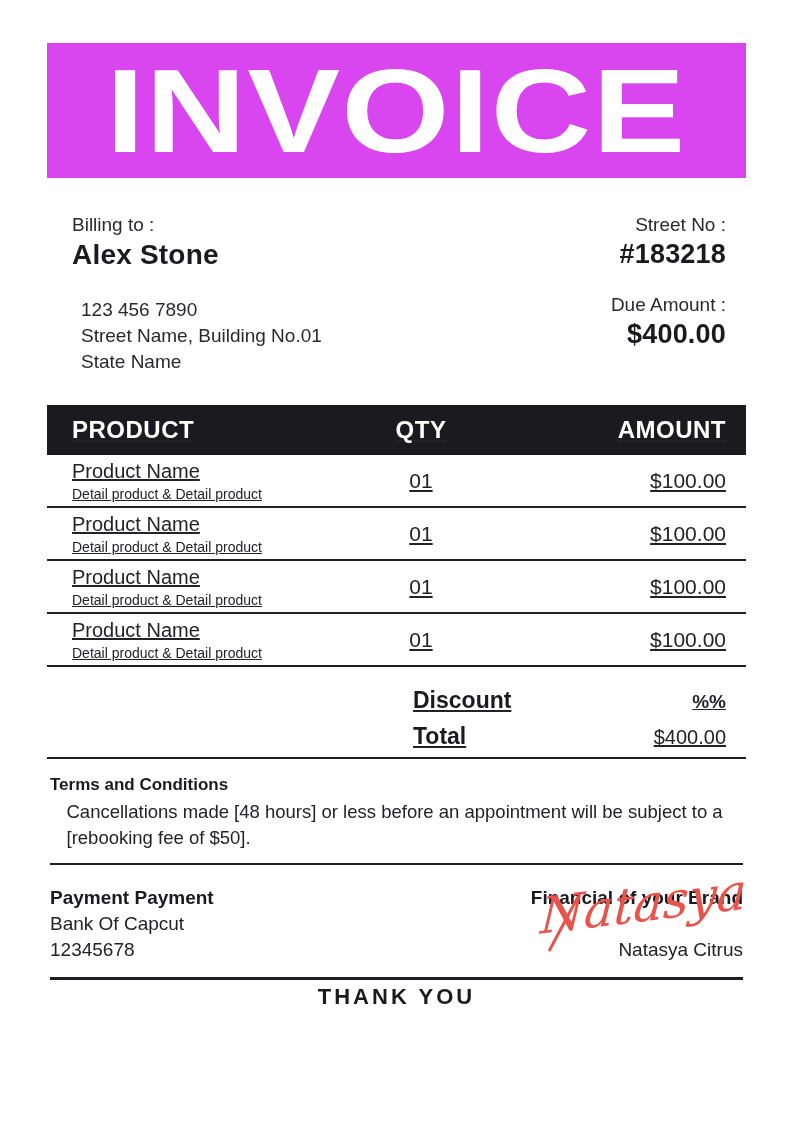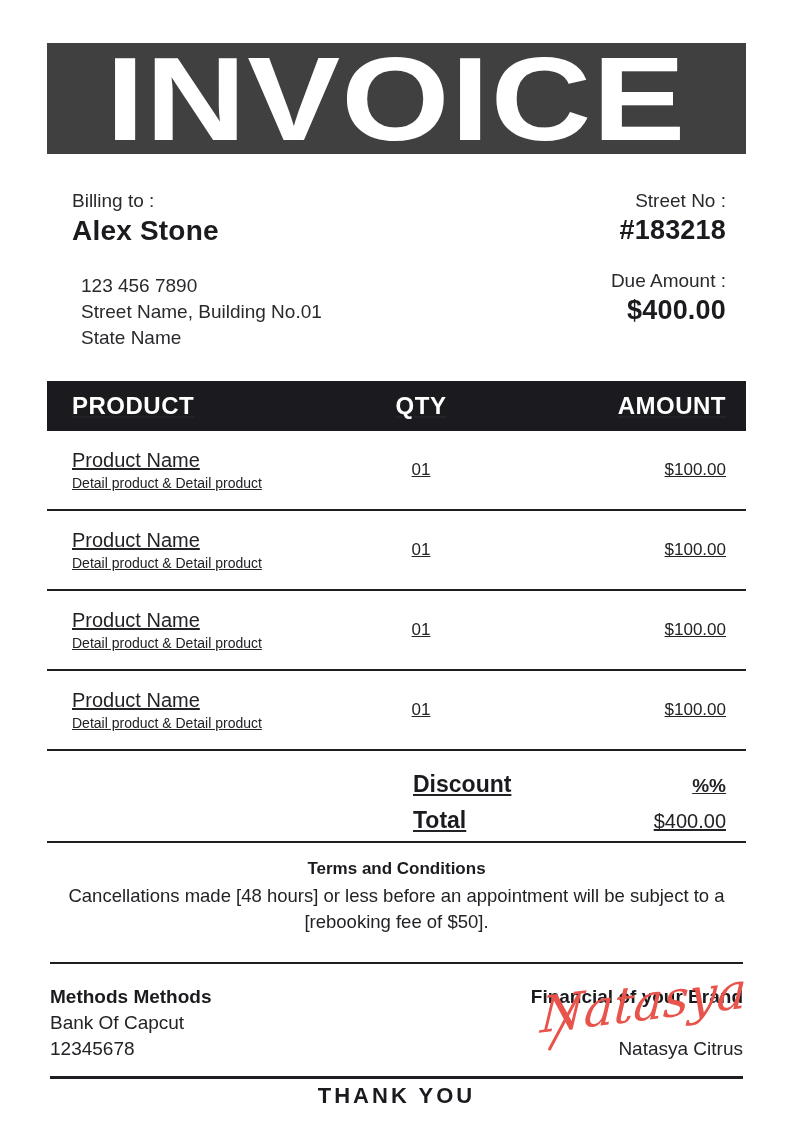--- a/index.html
+++ b/index.html
@@ -5,21 +5,21 @@
   * { margin:0; padding:0; box-sizing:border-box; }
   html,body { background:#ffffff; }
   body { font-family:"Liberation Sans", sans-serif; color:#232327; }
   .page {
     position:relative; width:793px; height:1122px; background:#ffffff;
     margin:0 auto; overflow:hidden;
   }
 
   
   .banner {
-    margin:43px 47px 0 47px; height:111px; background:#404040;
+    margin:43px 47px 0 47px; height:135px; background:#d946ef;
     display:flex; align-items:center; justify-content:center; overflow:hidden;
   }
   .banner-title {
     color:#ffffff; font-weight:700; font-size:118px; line-height:1;
     letter-spacing:1px; white-space:nowrap; transform:scaleX(1.18);
     transform-origin:center;
   }
 
   
   .info {
@@ -37,39 +37,39 @@
   .table { margin:30px 47px 0 47px;text-decoration:underline; }
   .thead {
     background:#1B1B1F; height:50px; display:flex; align-items:center;
     padding:0 20px 0 25px; color:#ffffff; font-weight:700; font-size:24px;
     letter-spacing:0.5px;
   }
   .col-product { flex:1; text-align:left; }
   .col-qty { width:150px; text-align:center; }
   .col-amount { width:230px; text-align:right; }
   .trow {
-    display:flex; align-items:center; height:80px;
+    display:flex; align-items:center; height:53px;
     padding:0 20px 0 25px; border-bottom:2px solid #1f1f23;
   }
   .trow:first-of-type { border-top:none; }
   .pname { font-size:20px; color:#232327; }
   .pdetail { font-size:14px; color:#232327; margin-top:3px; }
-  .cell-val { font-size:17px; color:#232327; }
+  .cell-val { font-size:21px; color:#232327; }
 
   
   .totals { padding:16px 20px 2px 25px; border-bottom:2px solid #1f1f23; }
   .total-row { display:flex; align-items:baseline; line-height:35px; }
   .total-label { margin-left:341px; flex:1; font-weight:700; font-size:23px; color:#1B1B1F; }
   .total-value { font-size:19px; color:#232327; }
   .total-value.bold { font-weight:700; }
   .total-value.plain { font-size:20px; }
 
   
   .terms {
-    margin:16px 50px 8px 50px; text-align:center; padding-bottom:27px;
+    margin:16px 50px 8px 50px; padding-bottom:12px;
     border-bottom:2px solid #1f1f23;
   }
   .terms-title { font-size:17px; font-weight:700; color:#1B1B1F; }
   .terms-body { font-size:18.5px; line-height:26px; color:#232327; margin:4px auto 0; max-width:660px; }
 
   
   .payment {
     margin:12px 50px 0 50px; display:flex; justify-content:space-between;
     padding:8px 0 14px 0; border-bottom:3px solid #1f1f23;
   }
@@ -177,21 +177,21 @@
     </div>
   </section>
 
   <section class="terms">
     <div class="terms-title">Terms and Conditions</div>
     <div class="terms-body">Cancellations made [48 hours] or less before an appointment will be subject to a [rebooking fee of $50].</div>
   </section>
 
   <section class="payment">
     <div class="pay-left">
-      <div class="pay-title">Methods Methods</div>
+      <div class="pay-title">Payment Payment</div>
       <div>Bank Of Capcut</div>
       <div>12345678</div>
     </div>
     <div class="sign-block">
       <div class="brand-label">Financial of your Brand</div>
       <div class="signature-stroke"></div>
       <div class="signature-script">Natasya</div>
       <div class="signer-name">Natasya Citrus</div>
     </div>
   </section>

